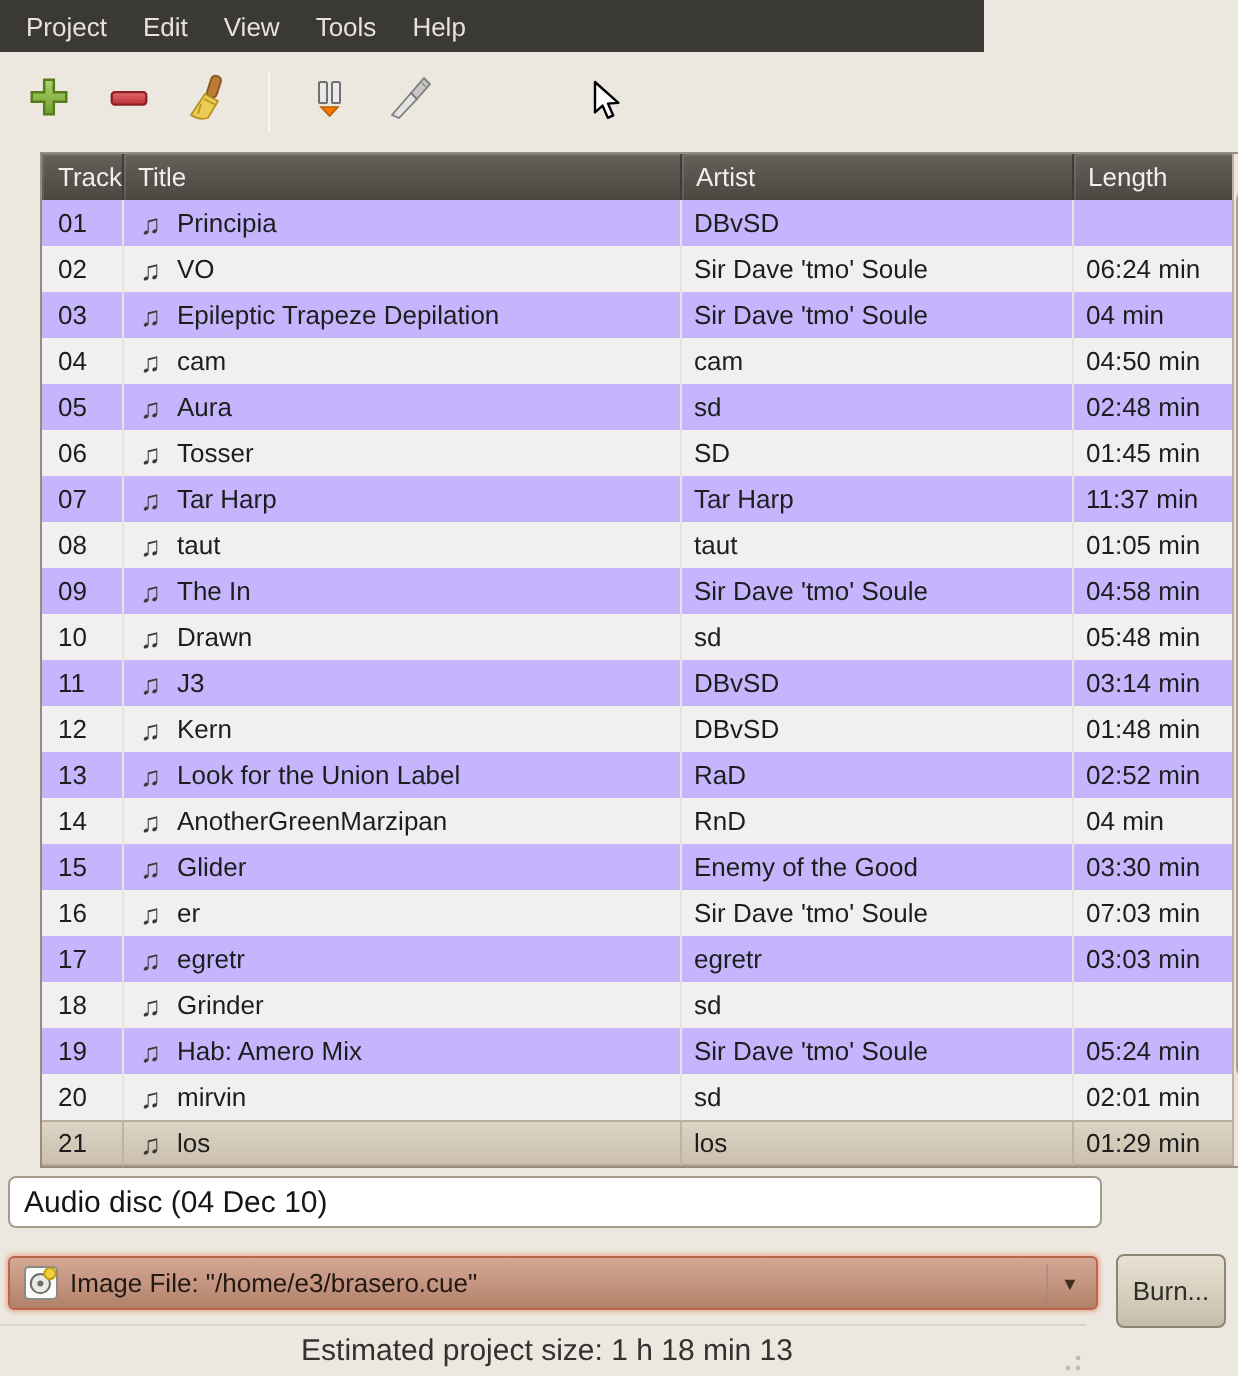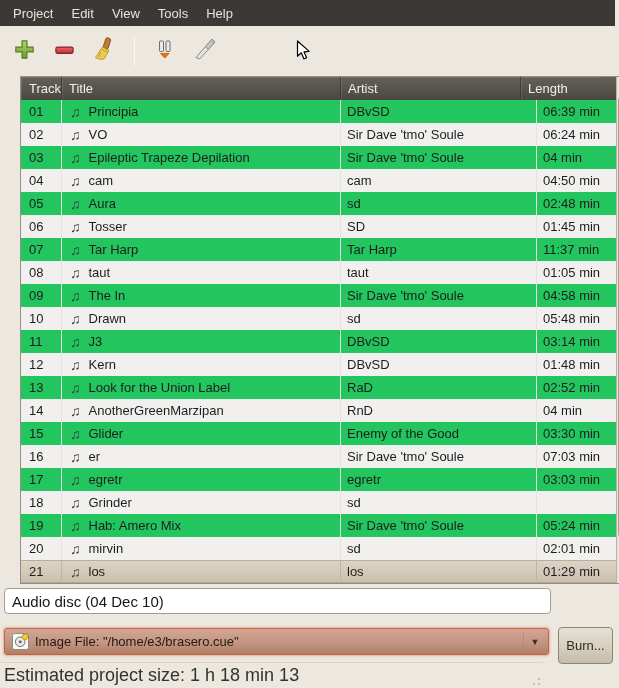--- a/index.html
+++ b/index.html
@@ -5,21 +5,21 @@
   * { margin:0; padding:0; box-sizing:border-box; }
   html,body { width:619px; height:688px; }
   body {
     position:relative; overflow:hidden;
     font-family:"Liberation Sans", sans-serif;
     background:#ece8e0; color:#1c1c1c;
   }
 
   
   .menubar {
-    position:absolute; left:0; top:0; width:615px; height:26px;
+    position:absolute; left:0; top:0; width:492px; height:26px;
     background:#3a3936; display:flex; align-items:center; padding-left:4px;
   }
   .menu-item {
     color:#e7e3d9; font-size:13px; padding:4px 9px; cursor:default;
   }
 
   
   .toolbar {
     position:absolute; left:0; top:26px; width:619px; height:50px;
     display:flex; align-items:center; padding-left:8px; gap:8px;
@@ -37,25 +37,25 @@
     display:flex; background:linear-gradient(#64615a,#494740);
     color:#f1efe9; font-size:13px;
   }
   .hcell {
     display:flex; align-items:center; padding:0 7px; height:100%;
     border-right:1px solid #3e3c36; box-shadow:inset 1px 1px 0 rgba(255,255,255,.10);
     white-space:nowrap; overflow:hidden; cursor:default;
   }
   .h-track { width:41px; padding-left:8px; }
   .h-title { width:279px; }
-  .h-artist { width:180px;text-align:center; }
+  .h-artist { width:196px;text-align:center; }
   .h-length { width:79px; border-right:none; }
 
   .tbody { position:absolute; left:0; top:23px; width:595px; height:483px; overflow:hidden; }
-  .trow { display:flex; height:23px; background:#22c55e; }
+  .trow { display:flex; height:23px; background:#c4b5fd; }
   .trow:nth-child(even) { background:#f1f0ee; }
   .trow.selected {
     background:linear-gradient(#ded5c7,#cabfad);
     box-shadow:inset 0 1px 0 #b8ad9a, inset 0 -1px 0 #b2a794;
   }
   .cell {
     display:flex; align-items:center; padding:0 6px; height:100%;
     font-size:13px; color:#1d1d1d; white-space:nowrap; overflow:hidden;
     border-right:1px solid #e5e3df;
   }
@@ -107,21 +107,21 @@
     border:1px solid #8d8472; border-radius:4px;
     background:linear-gradient(#e7e1d3,#d6cfbd 55%,#c6bda9);
     font-size:13px; color:#2e2c28; display:flex; align-items:center; justify-content:center;
     cursor:default;
   }
 
   
   .statusbar {
     position:absolute; left:0; top:662px; width:543px; height:26px;
     border-top:1px solid #d9d4ca; display:flex; align-items:center; padding-left:4px;
-    font-size:18px; color:#33322f;
+    font-size:15px; color:#33322f;justify-content:center;
   }
   .resize-grip { position:absolute; right:2px; bottom:2px; width:12px; height:12px;
     background:
       radial-gradient(circle at 10px 10px, #c2bcb0 1px, transparent 1.4px),
       radial-gradient(circle at 10px 5px, #c2bcb0 1px, transparent 1.4px),
       radial-gradient(circle at 5px 10px, #c2bcb0 1px, transparent 1.4px);
   }
 
   .cursor { position:absolute; left:296px; top:40px; z-index:50; }
 </style>
@@ -201,21 +201,20 @@
     <div class="hcell h-length">Length</div>
   </div>
   <div class="tbody">
       <div class="trow">
         <div class="cell c-track">01</div>
         <div class="cell c-title">
           <span class="note-icon">♫</span>
           <span>Principia</span>
         </div>
         <div class="cell c-artist">DBvSD</div>
-        <div class="cell c-length">06:39 min</div>
       </div>
       <div class="trow">
         <div class="cell c-track">02</div>
         <div class="cell c-title">
           <span class="note-icon">♫</span>
           <span>VO</span>
         </div>
         <div class="cell c-artist">Sir Dave 'tmo' Soule</div>
         <div class="cell c-length">06:24 min</div>
       </div>

